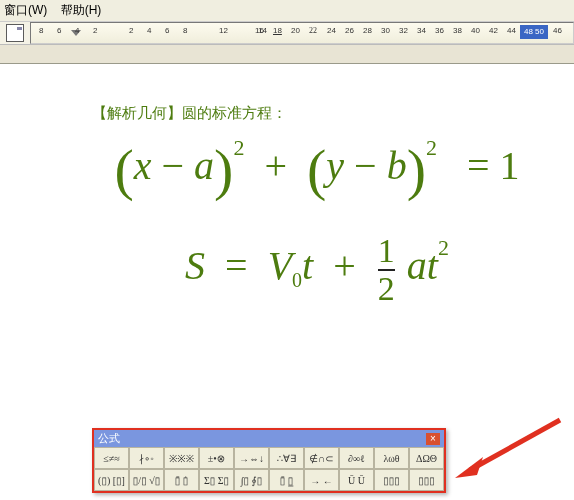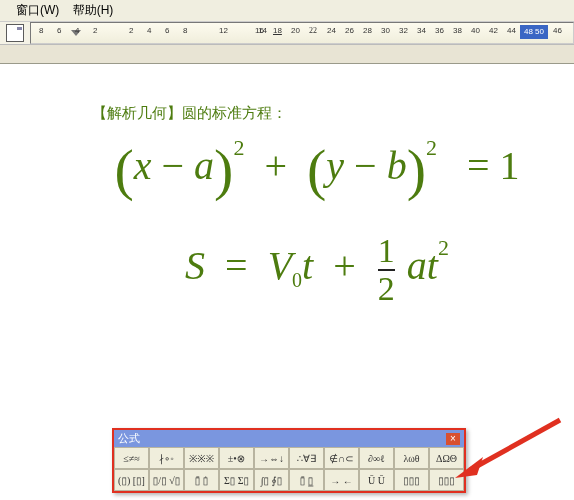--- a/index.html
+++ b/index.html
@@ -7,21 +7,21 @@
     font-family: "SimSun", "Microsoft YaHei", sans-serif;
     background: #e8e4d4;
     width: 574px;
     height: 500px;
     overflow: hidden;
     position: relative;
   }
   .menubar {
     background: #f0eee0;
     font-size: 12px;
-    padding: 2px 16px;
+    padding: 2px 4px;
     border-bottom: 1px solid #ccc;
   }
   .menubar span { margin-right: 10px; cursor: default; }
   .ruler-row {
     background: #f4f2e6;
     display: flex;
     align-items: center;
     border-bottom: 1px solid #bbb;
     height: 22px;
   }
@@ -93,21 +93,20 @@
   .frac .bar { display:block; border-top:2px solid #222; }
 
   .float-toolbar {
     position: absolute;
     left: 92px;
     top: 428px;
     width: 350px;
     border: 2px solid #e03020;
     background: #ece9d8;
     box-shadow: 2px 2px 4px rgba(0,0,0,0.3);
-    margin-left: 20px;
   }
   .float-title {
     background: #7a96df;
     color: #fff;
     font-size: 11px;
     padding: 1px 4px;
     display: flex;
     justify-content: space-between;
     align-items: center;
   }

